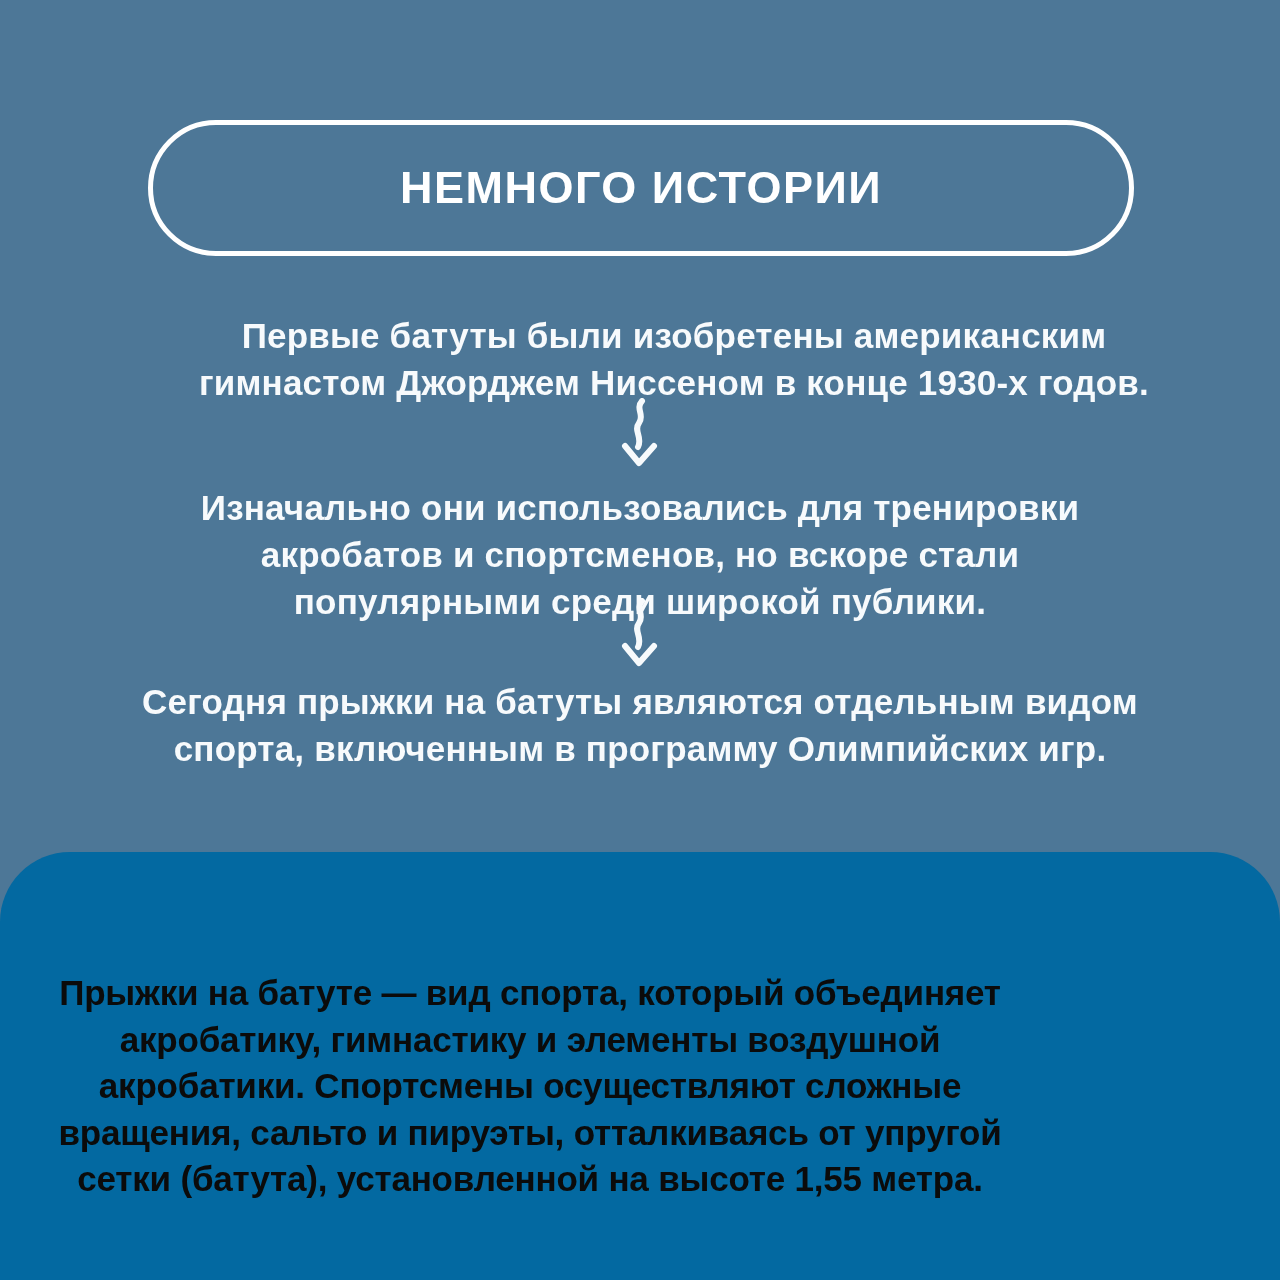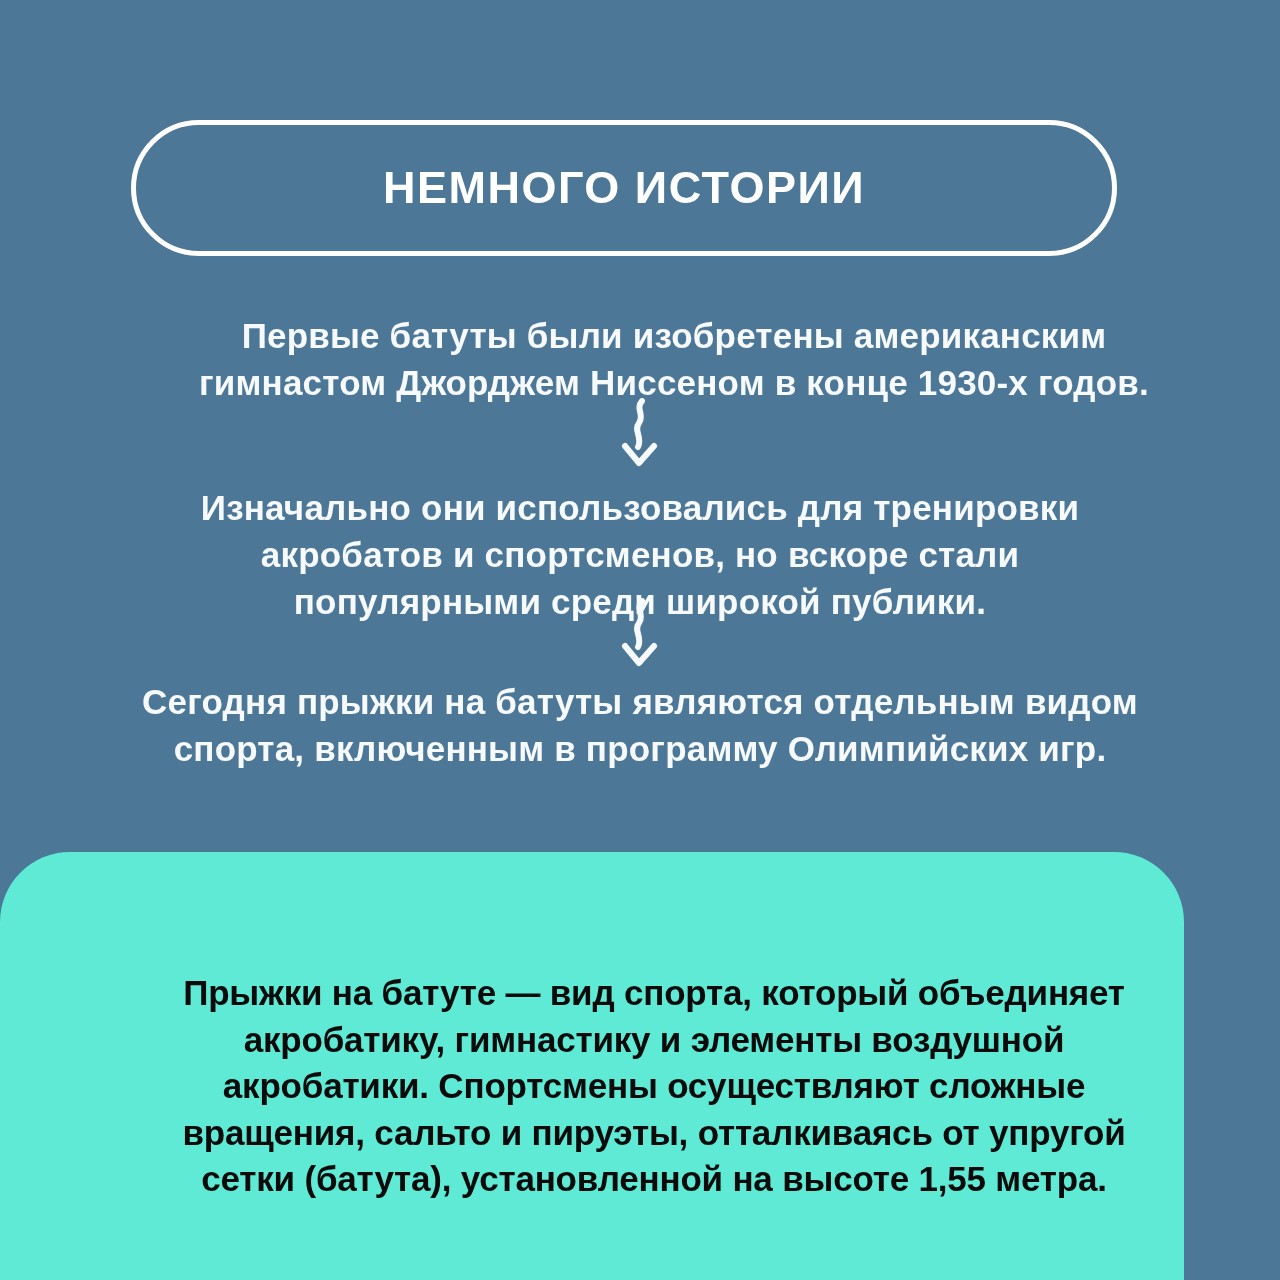--- a/index.html
+++ b/index.html
@@ -10,21 +10,21 @@
     position: relative;
     width: 1280px;
     height: 1280px;
     background: #4d7797;
     overflow: hidden;
     font-family: "Liberation Sans", "DejaVu Sans", sans-serif;
   }
   
   .title-pill {
     position: absolute;
-    left: 131px;
+    left: 148px;
     top: 120px;
     width: 986px;
     height: 136px;
     border: 5px solid #ffffff;
     border-radius: 70px;
     box-sizing: border-box;
     display: flex;
     align-items: center;
     justify-content: center;
   }
@@ -63,27 +63,27 @@
   .arrow-2 { top: 598px; }
   .arrow svg {
     width: 100%;
     height: 100%;
   }
   
   .bottom-card {
     position: absolute;
     left: 0;
     top: 852px;
-    width: 1184px;
+    width: 1280px;
     height: 428px;
-    background: #5eead4;
+    background: #0369a1;
     border-radius: 70px 70px 0 0;
     box-sizing: border-box;
     display: flex;
-    justify-content: flex-end;
+    justify-content: flex-start;
   }
   .bottom-card p {
     margin: 118px 0 0 0;
     width: 1060px;
     text-align: center;
     color: #0b0b0b;
     font-size: 35px;
     font-weight: bold;
     line-height: 46.5px;
     white-space: pre-line;

